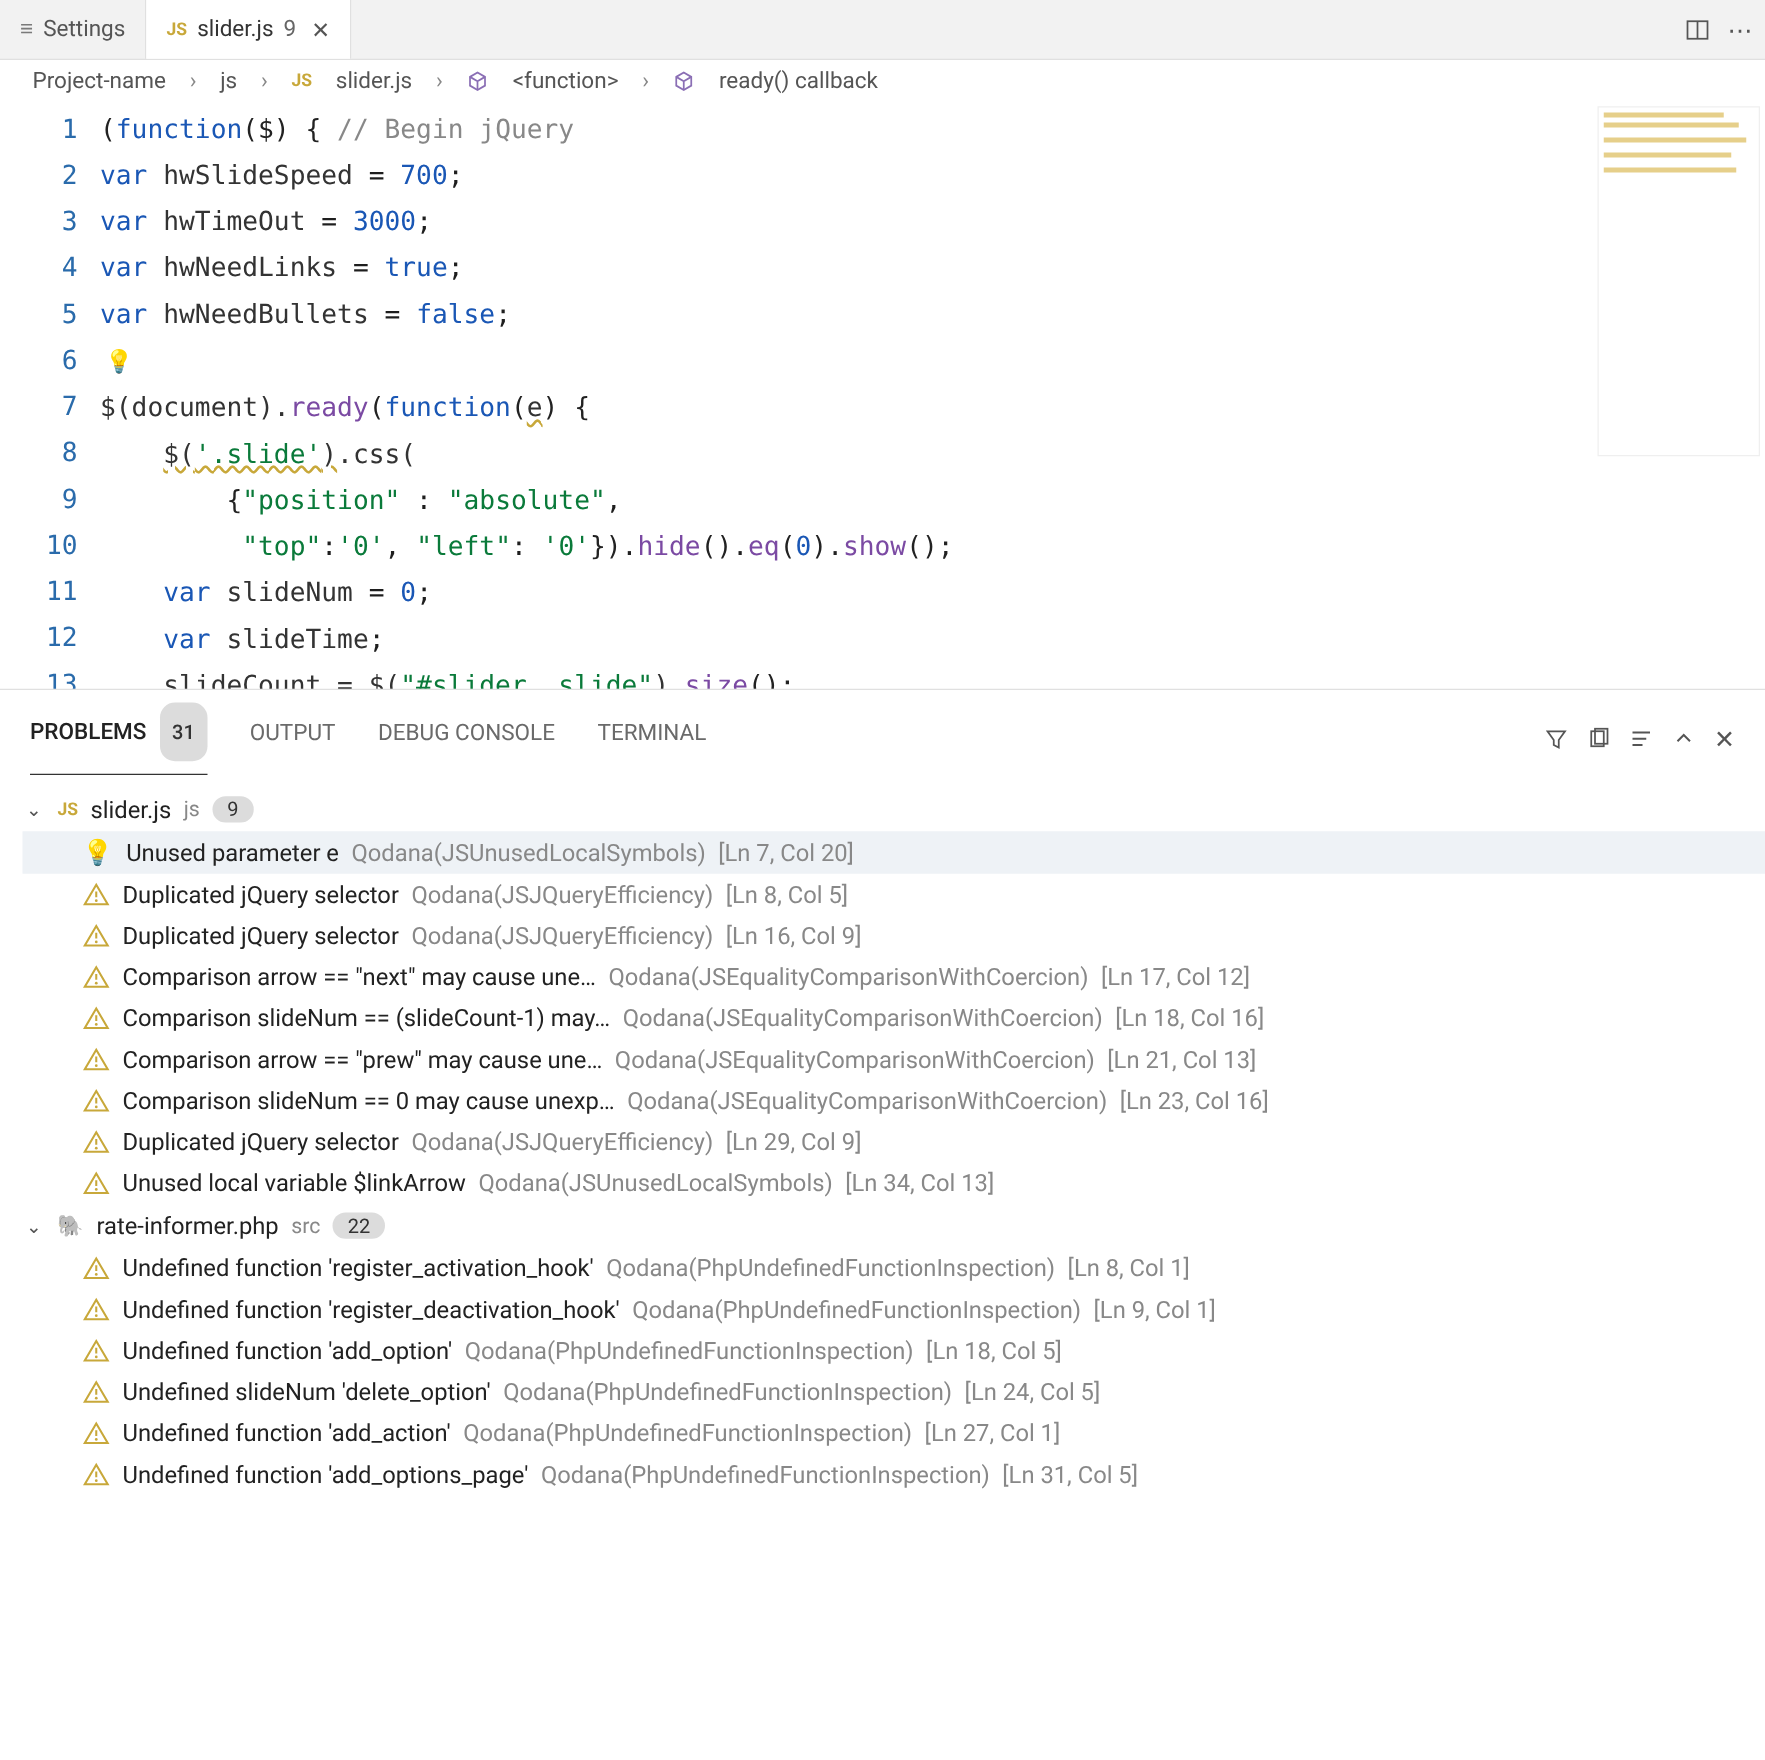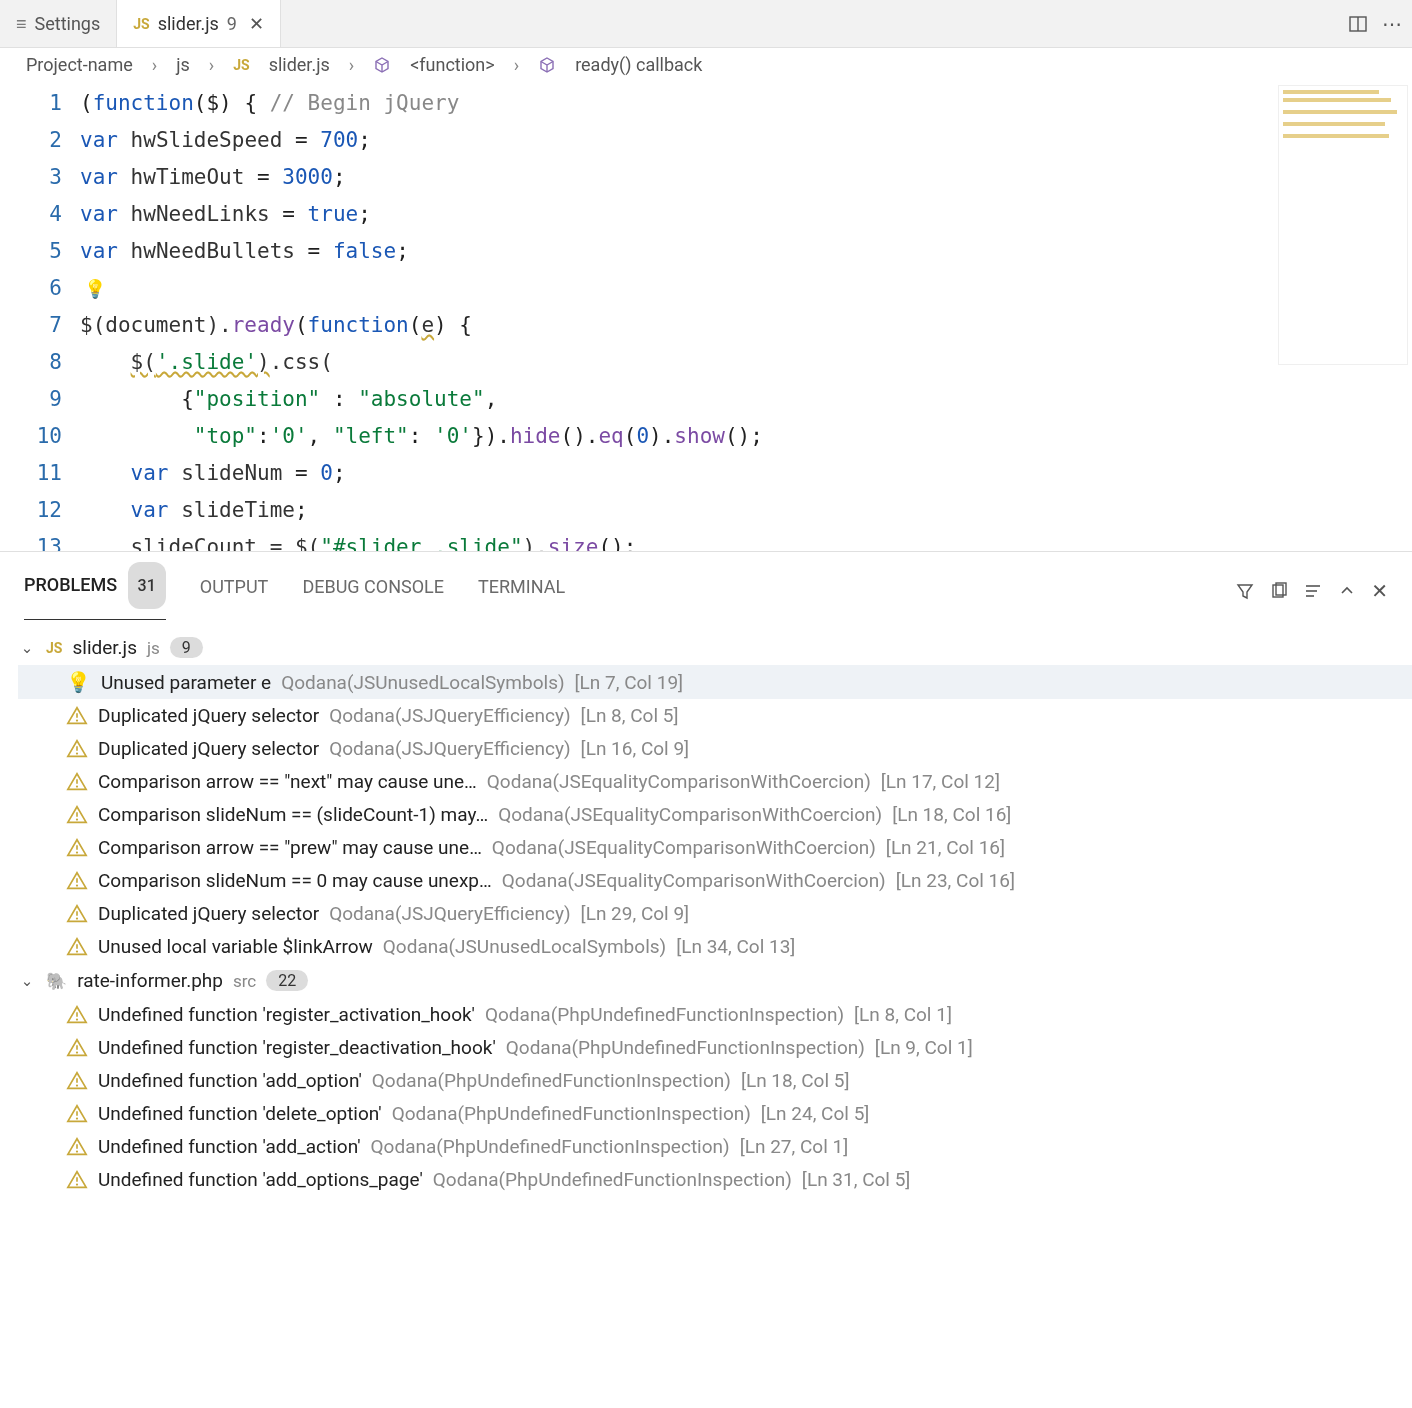--- a/index.html
+++ b/index.html
@@ -182,21 +182,21 @@
         <span class="chev-toggle">⌄</span>
         <span class="icon-js">JS</span>
         <span>slider.js</span> 
         <span class="folder-label">js</span> 
         <span class="count">9</span>
       </div>
       <div class="problem-row selected">
         <span><span class="hint-icon">💡</span></span>
         <span class="problem-text">Unused parameter e</span> 
         <span class="problem-source">Qodana(JSUnusedLocalSymbols)</span> 
-        <span class="problem-loc">[Ln 7, Col 19]</span>
+        <span class="problem-loc">[Ln 7, Col 20]</span>
       </div>
       <div class="problem-row">
         <span>
           <svg class="warn-icon" viewBox="0 0 24 24">
             <path d="M12 3 L22 20 H2 Z" fill="none" stroke="#c8a83a" stroke-width="1.8"></path>
             <line x1="12" y1="9" x2="12" y2="14" stroke="#c8a83a" stroke-width="1.8"></line>
             <circle cx="12" cy="17" r="1.2" fill="#c8a83a"></circle>
           </svg>
         </span>
         <span class="problem-text">Duplicated jQuery selector</span> 
@@ -242,21 +242,21 @@
       <div class="problem-row">
         <span>
           <svg class="warn-icon" viewBox="0 0 24 24">
             <path d="M12 3 L22 20 H2 Z" fill="none" stroke="#c8a83a" stroke-width="1.8"></path>
             <line x1="12" y1="9" x2="12" y2="14" stroke="#c8a83a" stroke-width="1.8"></line>
             <circle cx="12" cy="17" r="1.2" fill="#c8a83a"></circle>
           </svg>
         </span>
         <span class="problem-text">Comparison arrow == "prew" may cause une…</span> 
         <span class="problem-source">Qodana(JSEqualityComparisonWithCoercion)</span> 
-        <span class="problem-loc">[Ln 21, Col 16]</span>
+        <span class="problem-loc">[Ln 21, Col 13]</span>
       </div>
       <div class="problem-row">
         <span>
           <svg class="warn-icon" viewBox="0 0 24 24">
             <path d="M12 3 L22 20 H2 Z" fill="none" stroke="#c8a83a" stroke-width="1.8"></path>
             <line x1="12" y1="9" x2="12" y2="14" stroke="#c8a83a" stroke-width="1.8"></line>
             <circle cx="12" cy="17" r="1.2" fill="#c8a83a"></circle>
           </svg>
         </span>
         <span class="problem-text">Comparison slideNum == 0 may cause unexp…</span> 
@@ -331,21 +331,21 @@
         <span class="problem-loc">[Ln 18, Col 5]</span>
       </div>
       <div class="problem-row">
         <span>
           <svg class="warn-icon" viewBox="0 0 24 24">
             <path d="M12 3 L22 20 H2 Z" fill="none" stroke="#c8a83a" stroke-width="1.8"></path>
             <line x1="12" y1="9" x2="12" y2="14" stroke="#c8a83a" stroke-width="1.8"></line>
             <circle cx="12" cy="17" r="1.2" fill="#c8a83a"></circle>
           </svg>
         </span>
-        <span class="problem-text">Undefined function 'delete_option'</span> 
+        <span class="problem-text">Undefined slideNum 'delete_option'</span> 
         <span class="problem-source">Qodana(PhpUndefinedFunctionInspection)</span> 
         <span class="problem-loc">[Ln 24, Col 5]</span>
       </div>
       <div class="problem-row">
         <span>
           <svg class="warn-icon" viewBox="0 0 24 24">
             <path d="M12 3 L22 20 H2 Z" fill="none" stroke="#c8a83a" stroke-width="1.8"></path>
             <line x1="12" y1="9" x2="12" y2="14" stroke="#c8a83a" stroke-width="1.8"></line>
             <circle cx="12" cy="17" r="1.2" fill="#c8a83a"></circle>
           </svg>

